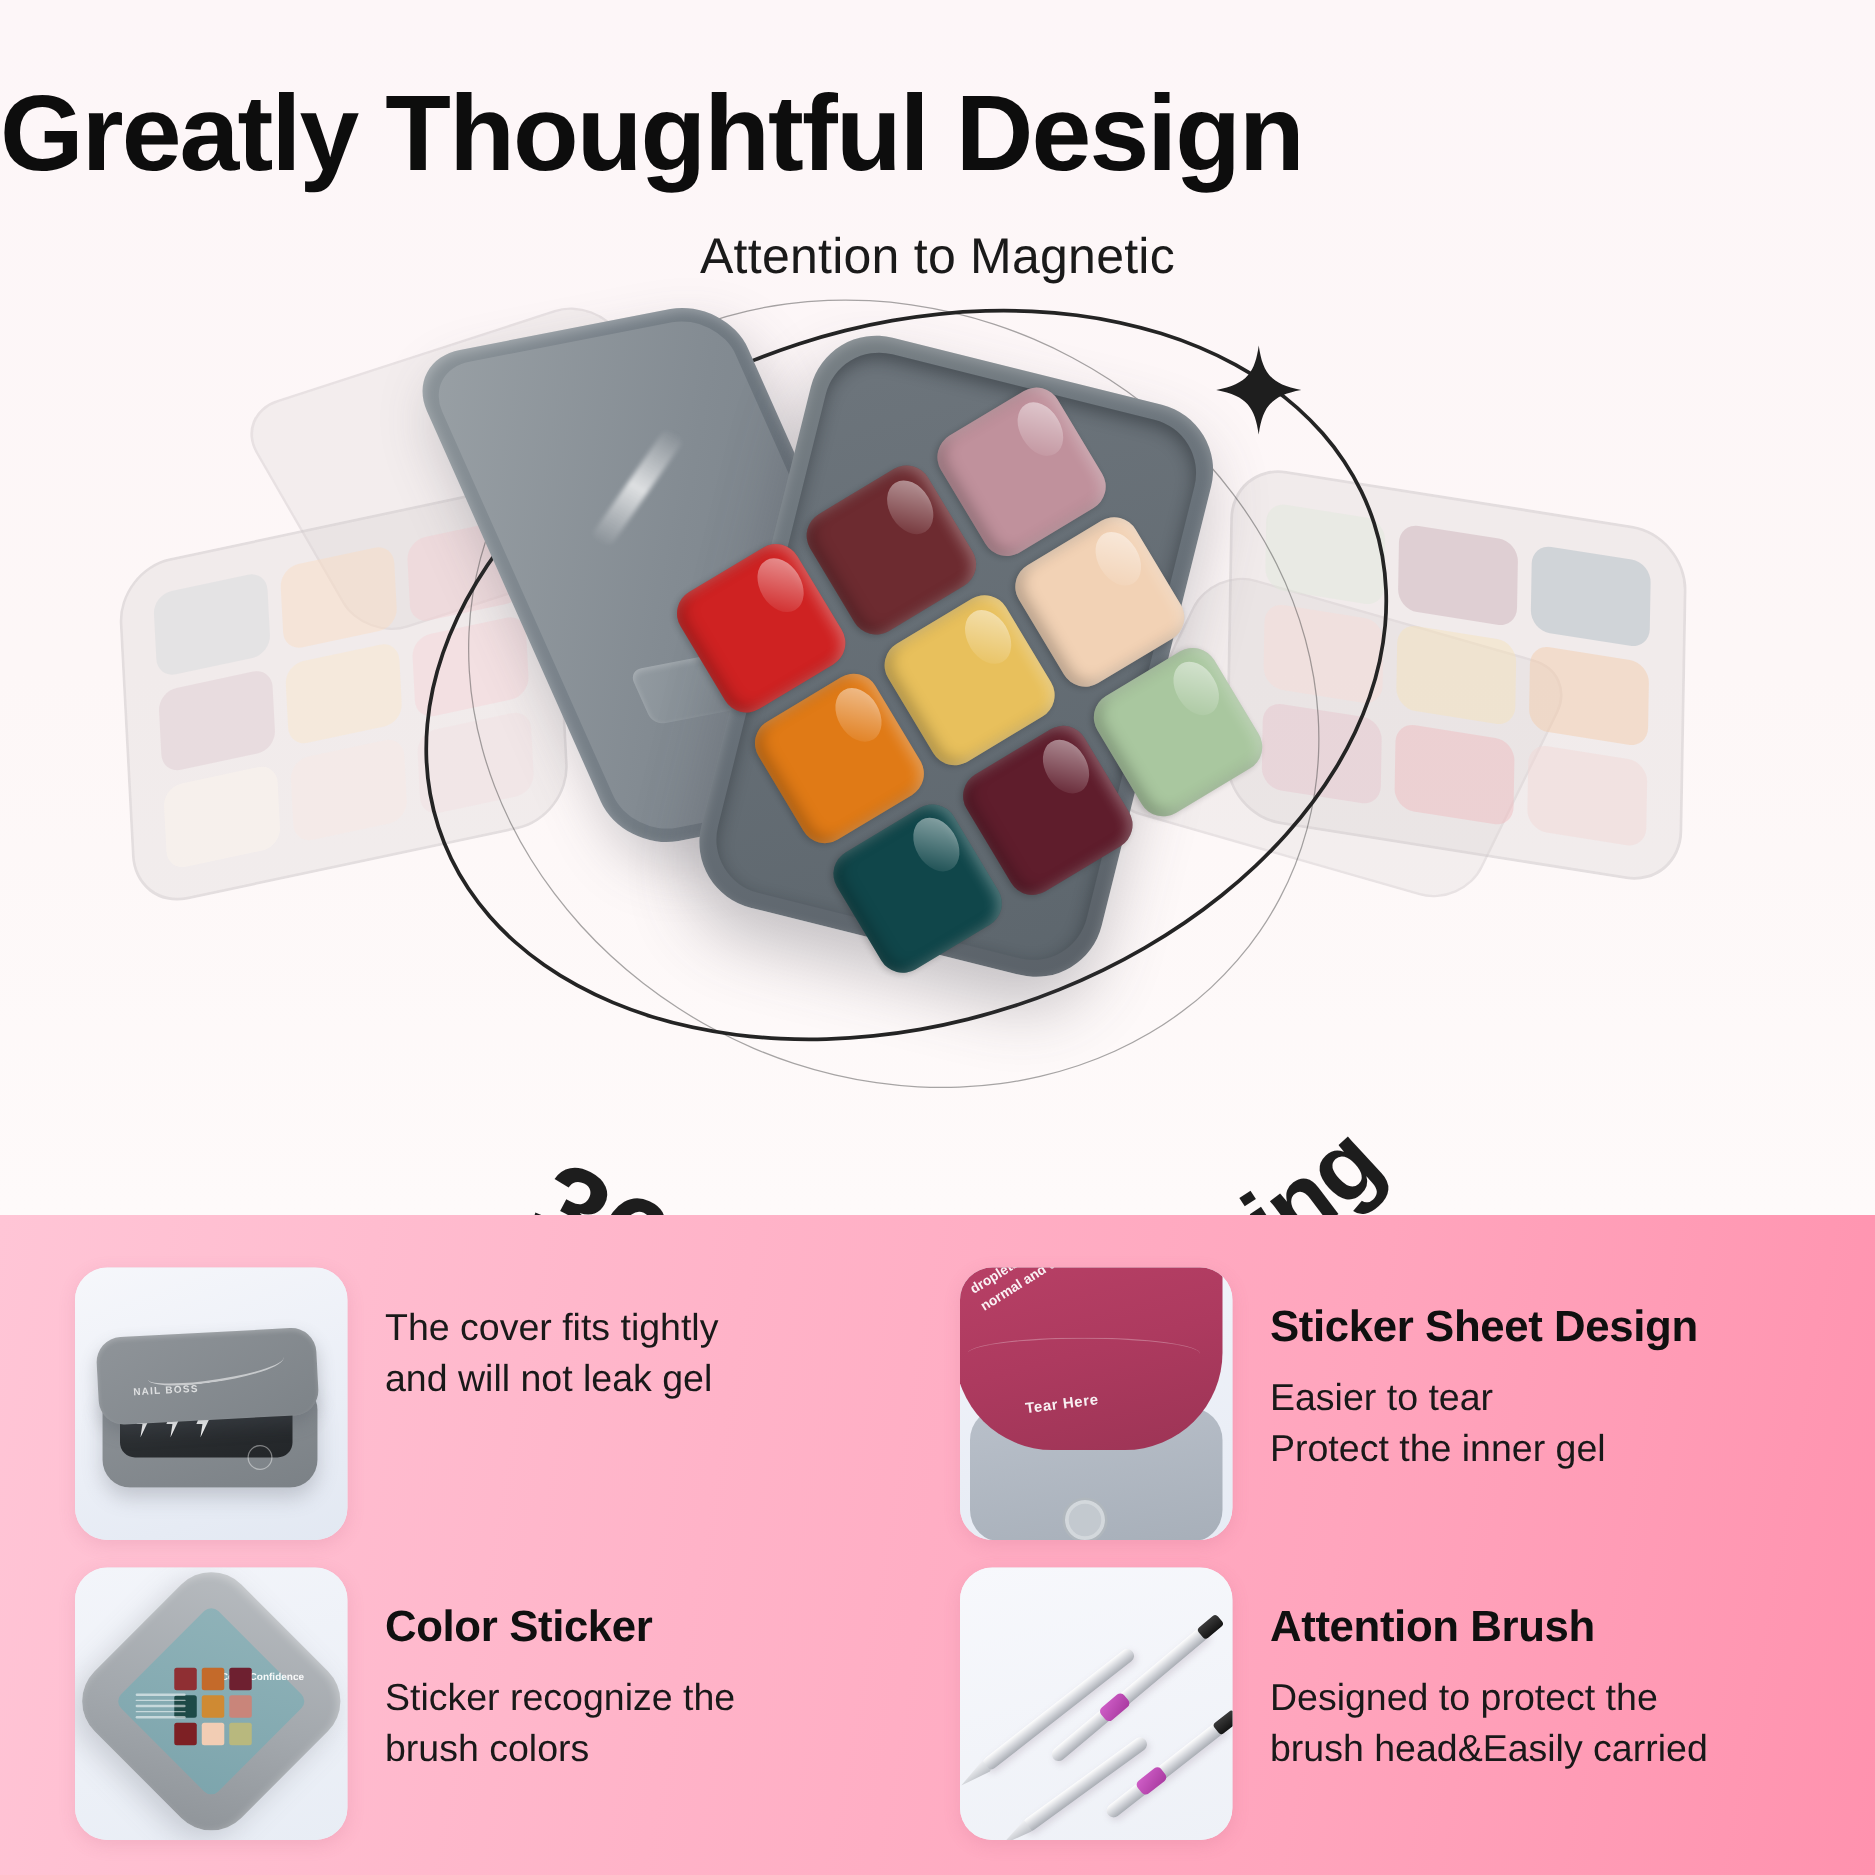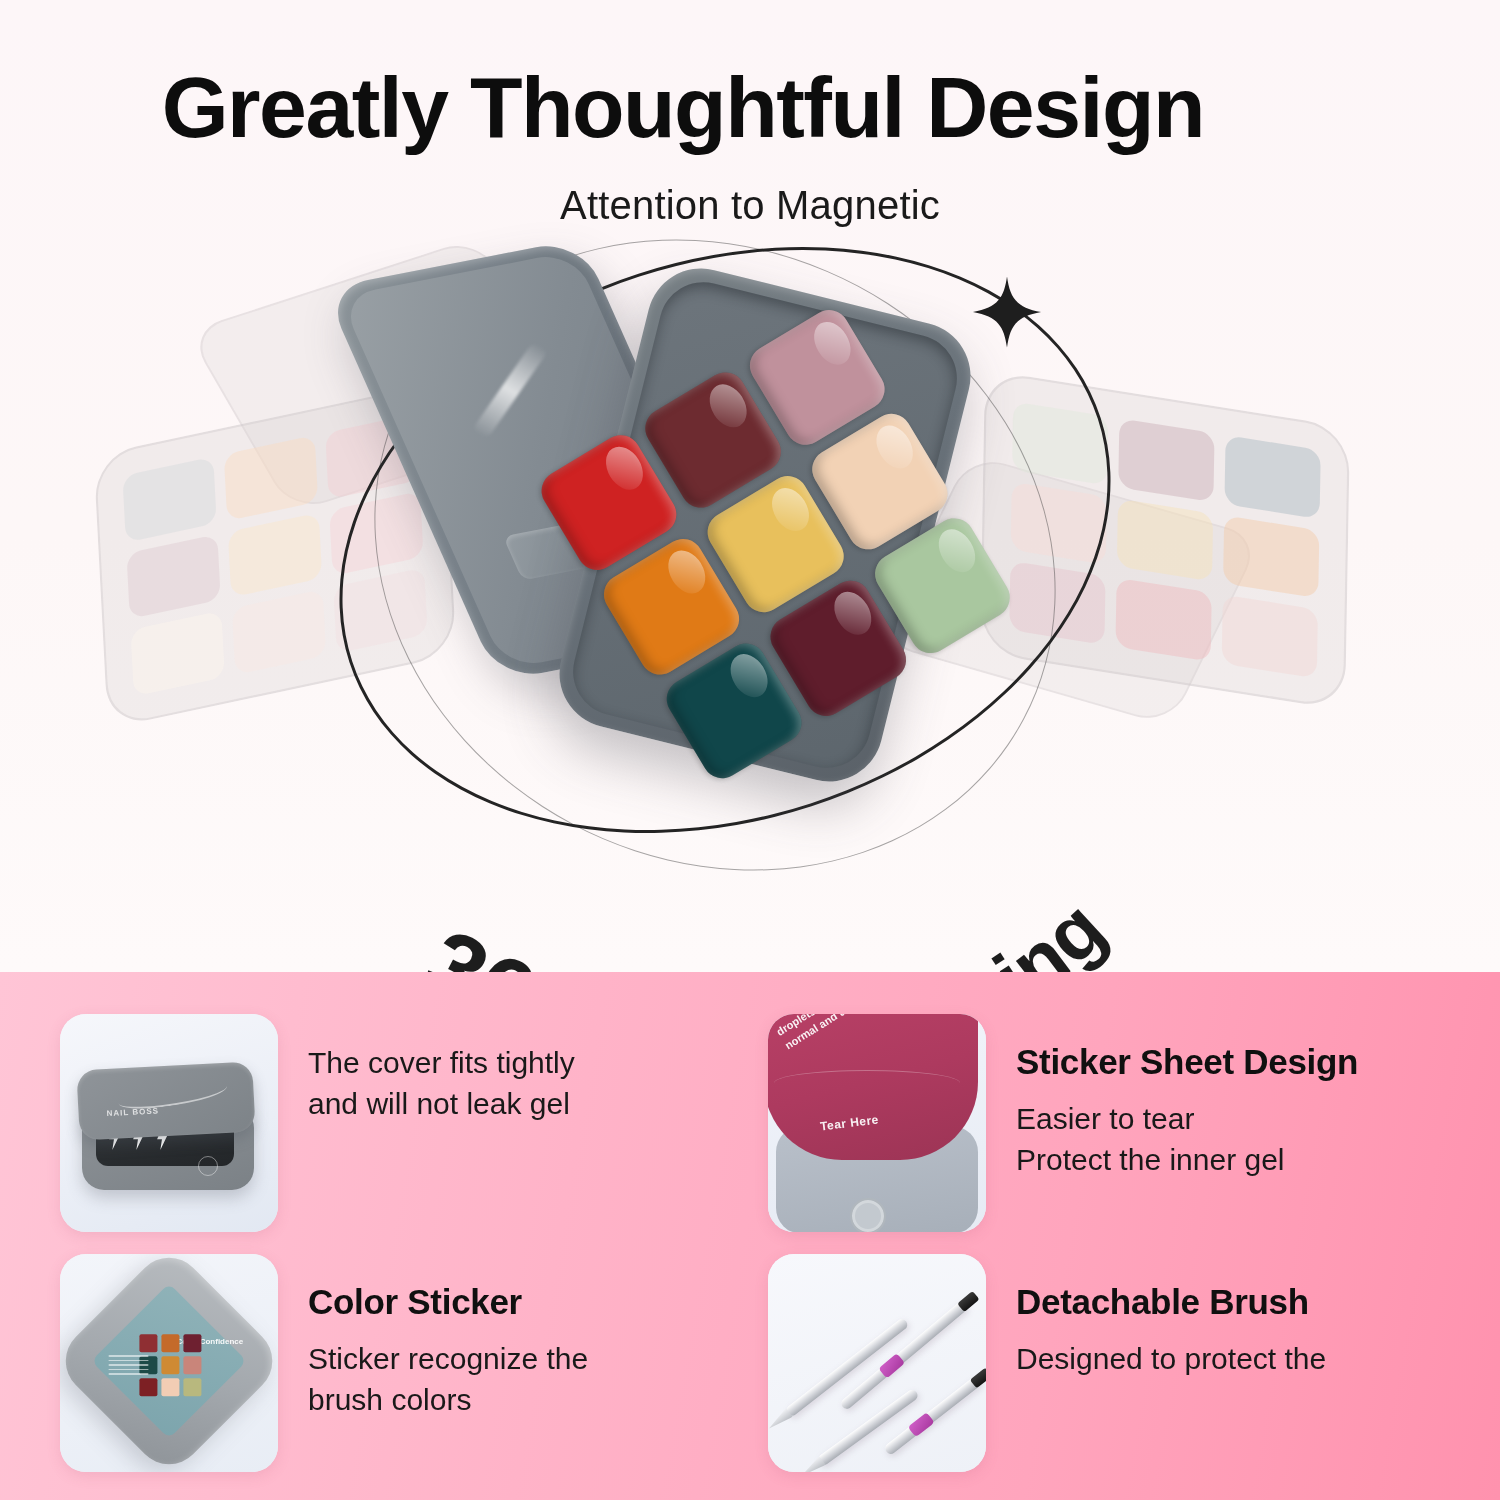--- a/index.html
+++ b/index.html
@@ -10,21 +10,21 @@
     position:relative;
   }
 
   
   .hero {
     position:absolute; left:0; top:0; width:1500px; height:972px;
     background:linear-gradient(180deg,#fdf6f8 0%,#fdf7f7 55%,#fefafa 100%);
     overflow:hidden;
   }
   .hero-title {
-    position:absolute; left:0; top:62px; width:1204px; text-align:right;
+    position:absolute; left:0; top:62px; width:1204px; text-align:left;
     font-size:86px; font-weight:700; letter-spacing:-1.5px; color:#0d0d0d;
     line-height:1.05;
   }
   .hero-sub {
     position:absolute; left:0; top:183px; width:1500px; text-align:center;
     font-size:40px; font-weight:400; color:#1a1a1a; letter-spacing:0.2px;
   }
 
   
   .stage { position:absolute; left:0; top:230px; width:1500px; height:700px; }
@@ -468,21 +468,22 @@
         </div>
         <div class="brush" style="left:40px; top:168px; width:120px; transform:rotate(-36deg);">
           <div class="point" style="left:-22px;"></div>
         </div>
         <div class="brush" style="left:106px; top:156px; width:118px; transform:rotate(-38deg);">
           <div class="grip" style="left:32px;"></div>
           <div class="tip" style="right:-12px;"></div>
         </div>
       </div>
       <div class="feat-text">
-        <div class="feat-title">Detachable Brush</div>
+        <div class="feat-title">Attention Brush</div>
         <div class="feat-desc">
           <div>Designed to protect the</div>
+          <div>brush head&amp;Easily carried</div>
         </div>
       </div>
     </div>
 
   </div>
 </div>
 
 </body></html>

